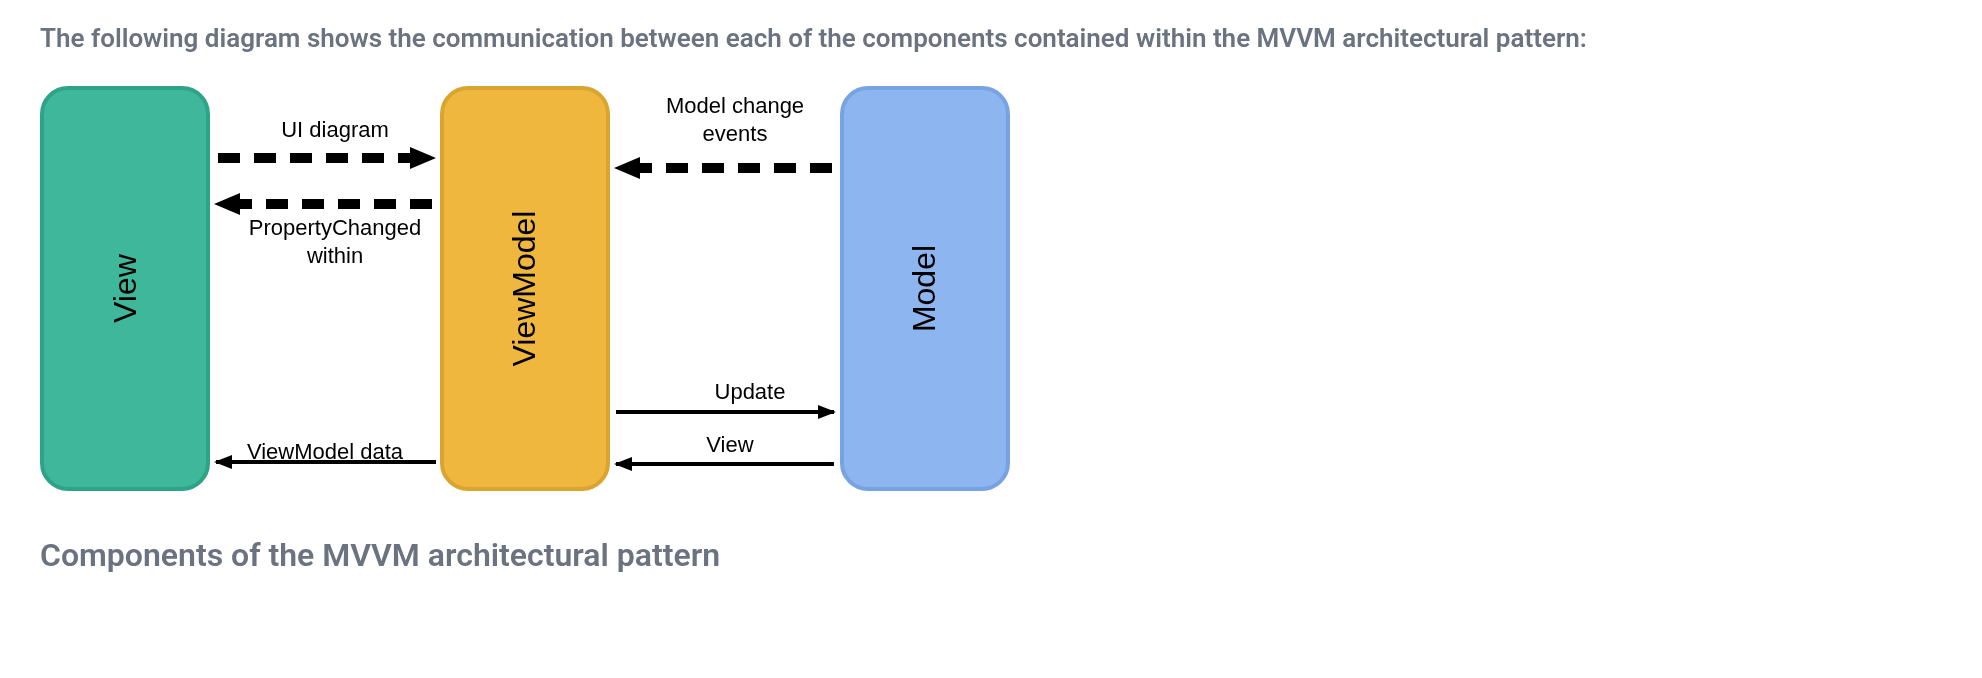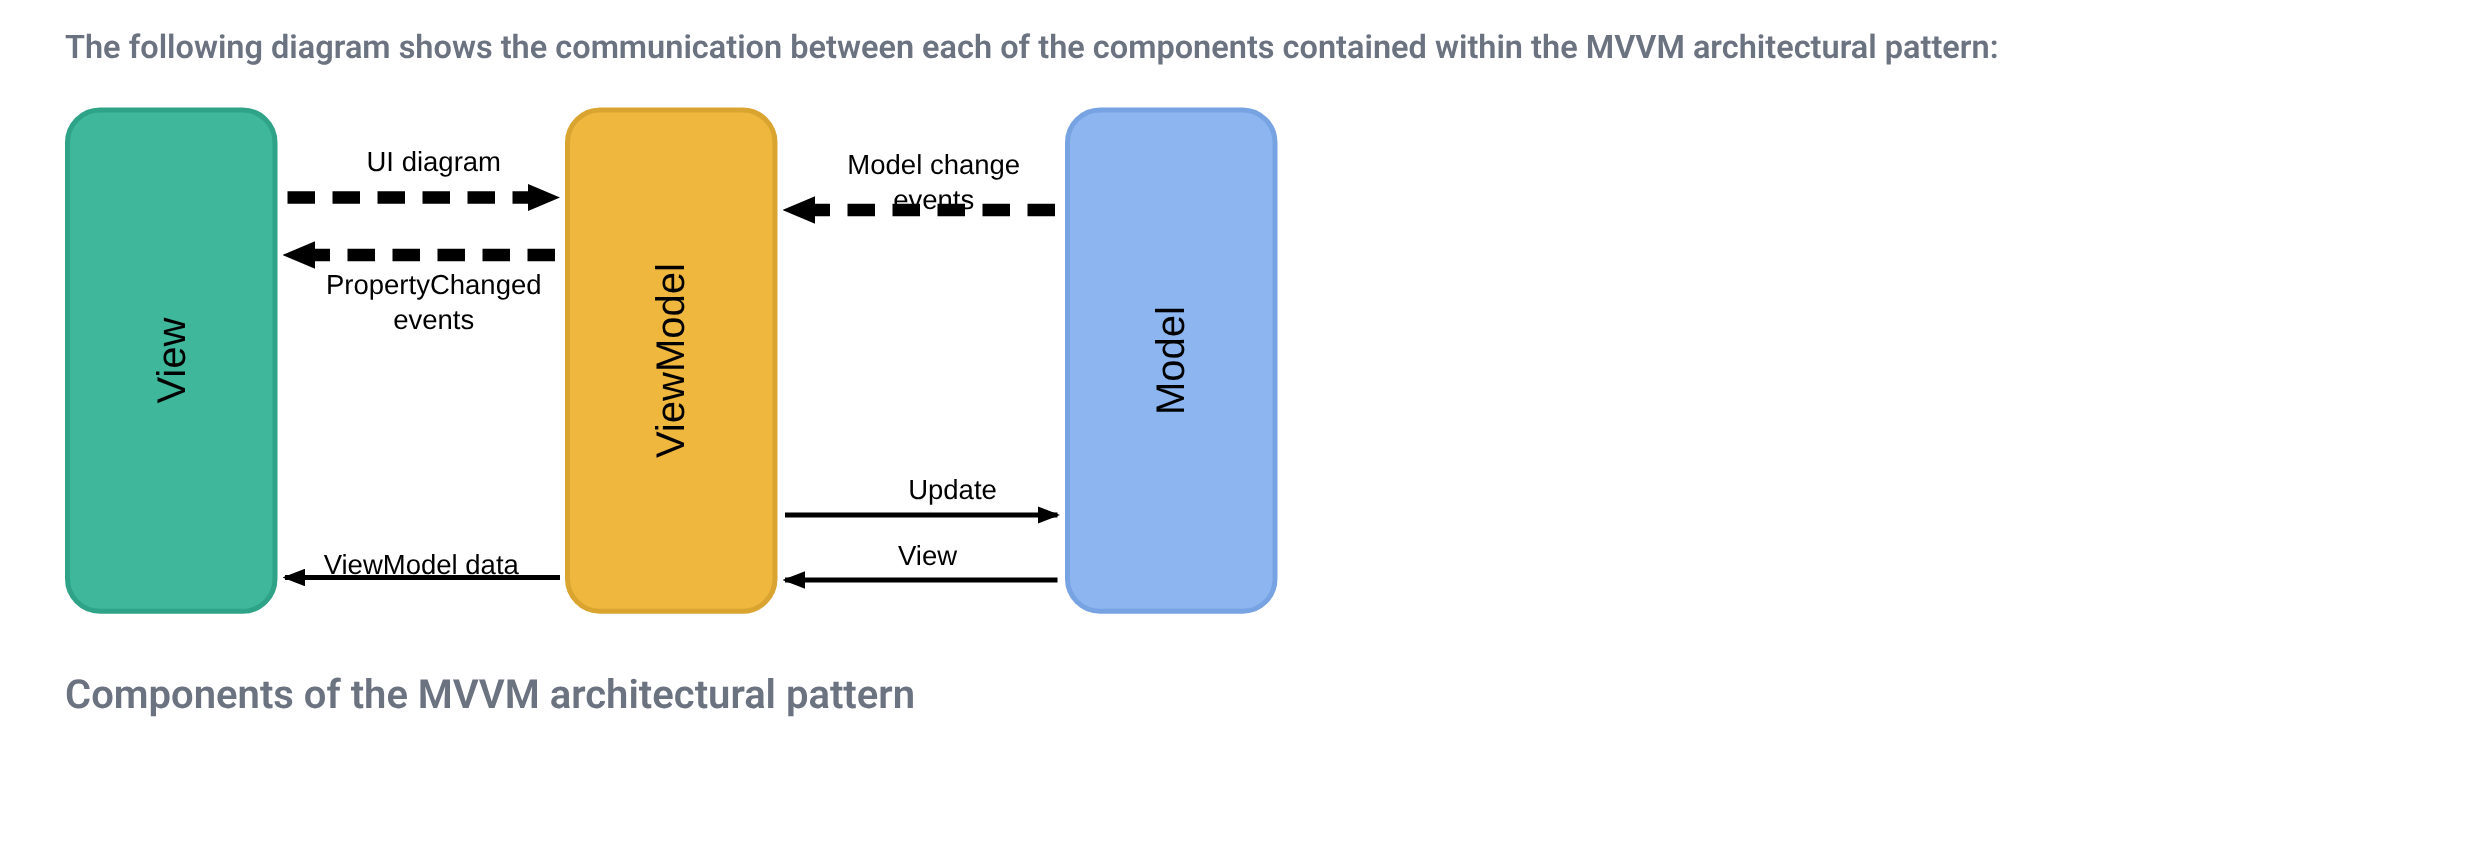--- a/index.html
+++ b/index.html
@@ -6,21 +6,21 @@
     margin: 0;
     padding: 0;
     background: #ffffff;
     font-family: -apple-system, BlinkMacSystemFont, "Segoe UI", Roboto, "Helvetica Neue", Arial, sans-serif;
   }
   .page {
     width: 1982px;
     height: 678px;
     position: relative;
     box-sizing: border-box;
-    padding: 20px 52px;
+    padding: 20px 40px;
   }
   .intro {
     color: #6b7280;
     font-size: 26px;
     font-weight: 600;
     line-height: 1.4;
     margin-bottom: 30px;
   }
   .caption {
     color: #6b7280;
@@ -105,24 +105,24 @@
     <div class="box vm-box" style="left:400px;">
       <span class="box-label">ViewModel</span>
     </div>
 
     <div class="box model-box">
       <span class="box-label">Model</span>
     </div>
 
     <span class="arrow-label" style="left:215px; top:30px; width:160px;">UI diagram</span>
     <span class="arrow-label" style="left:200px; top:128px; width:190px; white-space:pre-line;">PropertyChanged
-events</span>
+within</span>
     <span class="arrow-label" style="left:190px; top:352px; width:190px;">ViewModel data</span>
 
-    <span class="arrow-label" style="left:600px; top:32px; width:190px; white-space:pre-line;">Model change
+    <span class="arrow-label" style="left:600px; top:6px; width:190px; white-space:pre-line;">Model change
 events</span>
     <span class="arrow-label" style="left:630px; top:292px; width:160px;">Update</span>
     <span class="arrow-label" style="left:610px; top:345px; width:160px;">View</span>
 
     <svg class="arrows" viewBox="0 0 1000 420">
       <defs>
         <marker id="solid-head" markerWidth="18" markerHeight="14" refX="16" refY="7" orient="auto" markerUnits="userSpaceOnUse">
           <polygon points="0,0 18,7 0,14" fill="#000"></polygon>
         </marker>
         <marker id="dash-head" markerWidth="26" markerHeight="22" refX="22" refY="11" orient="auto" markerUnits="userSpaceOnUse">

